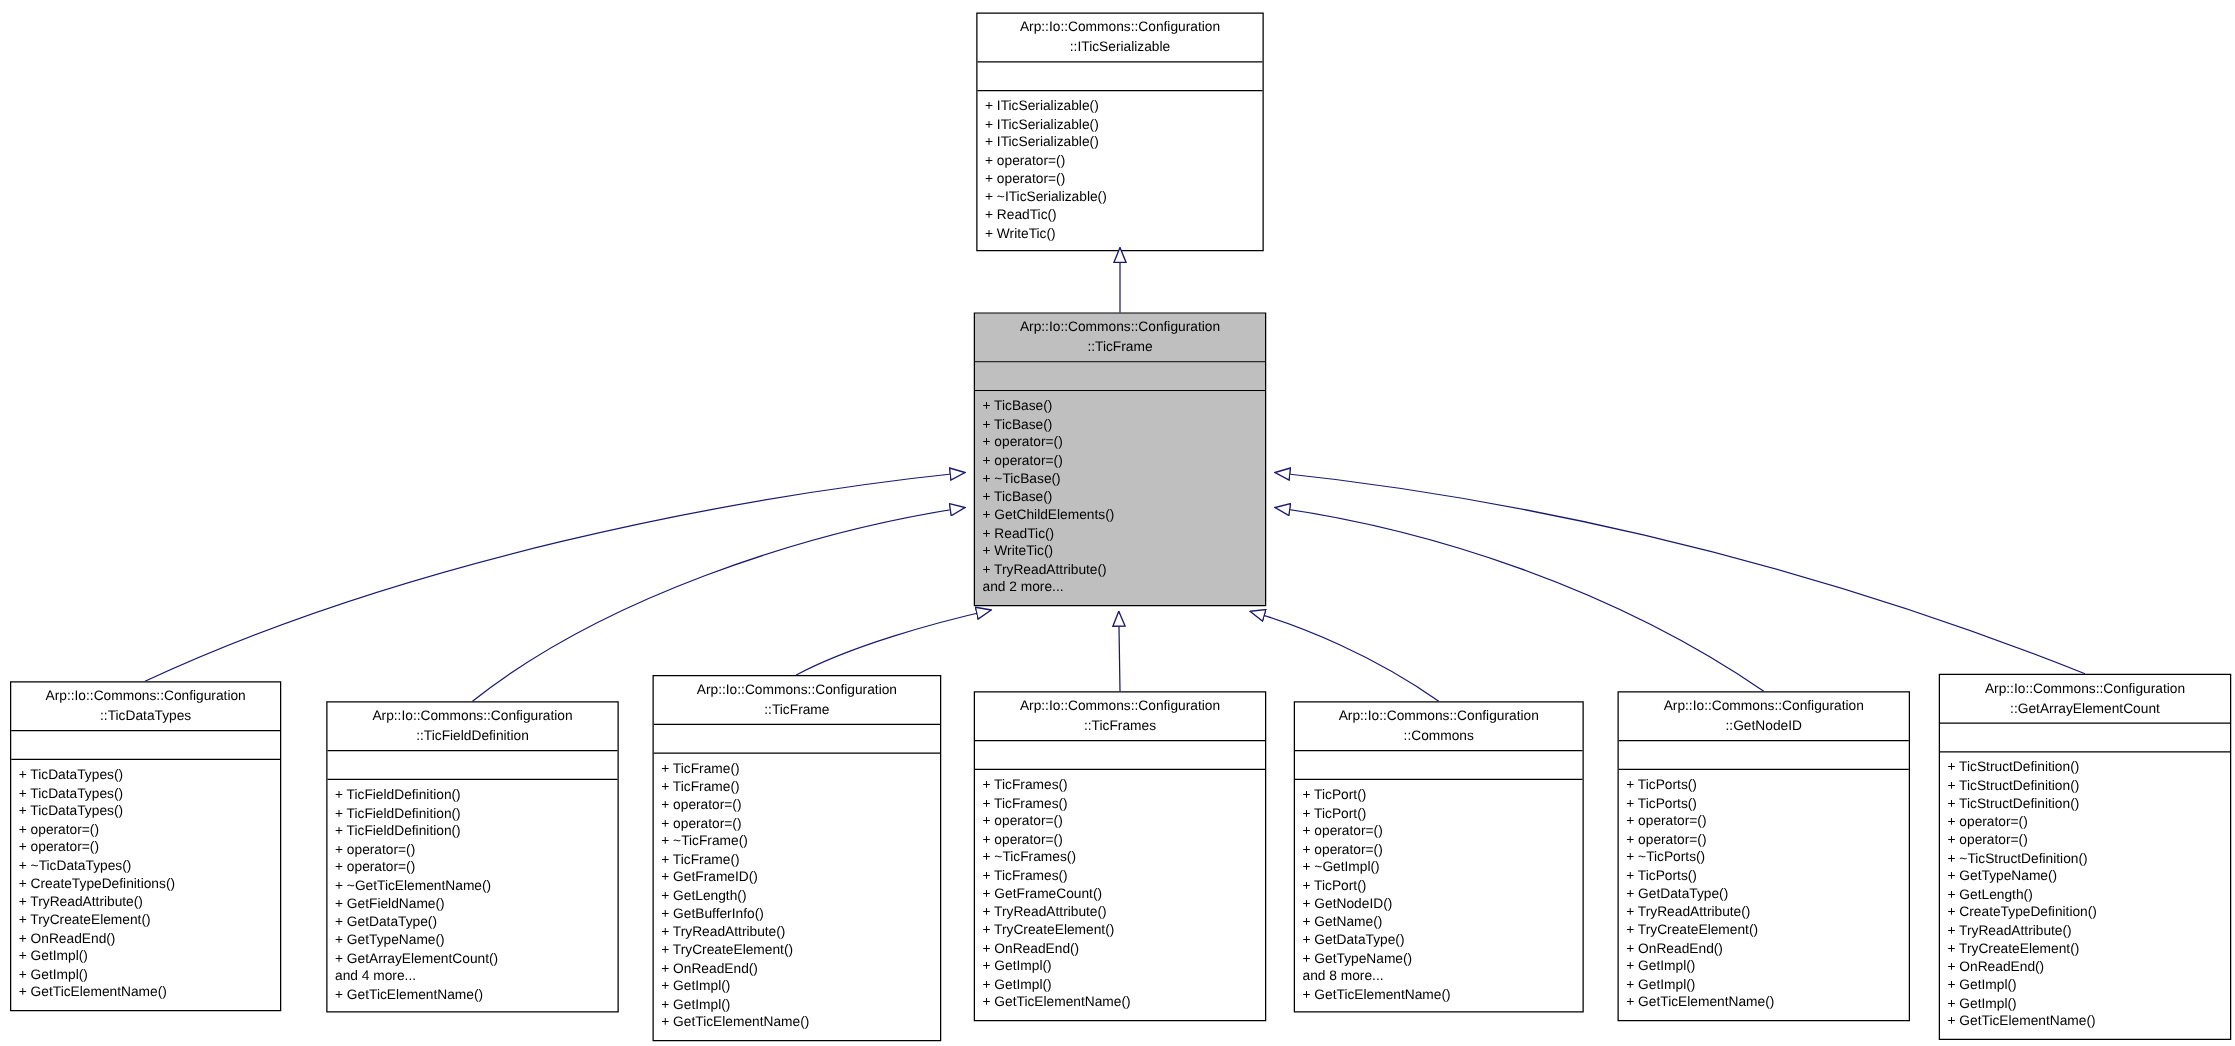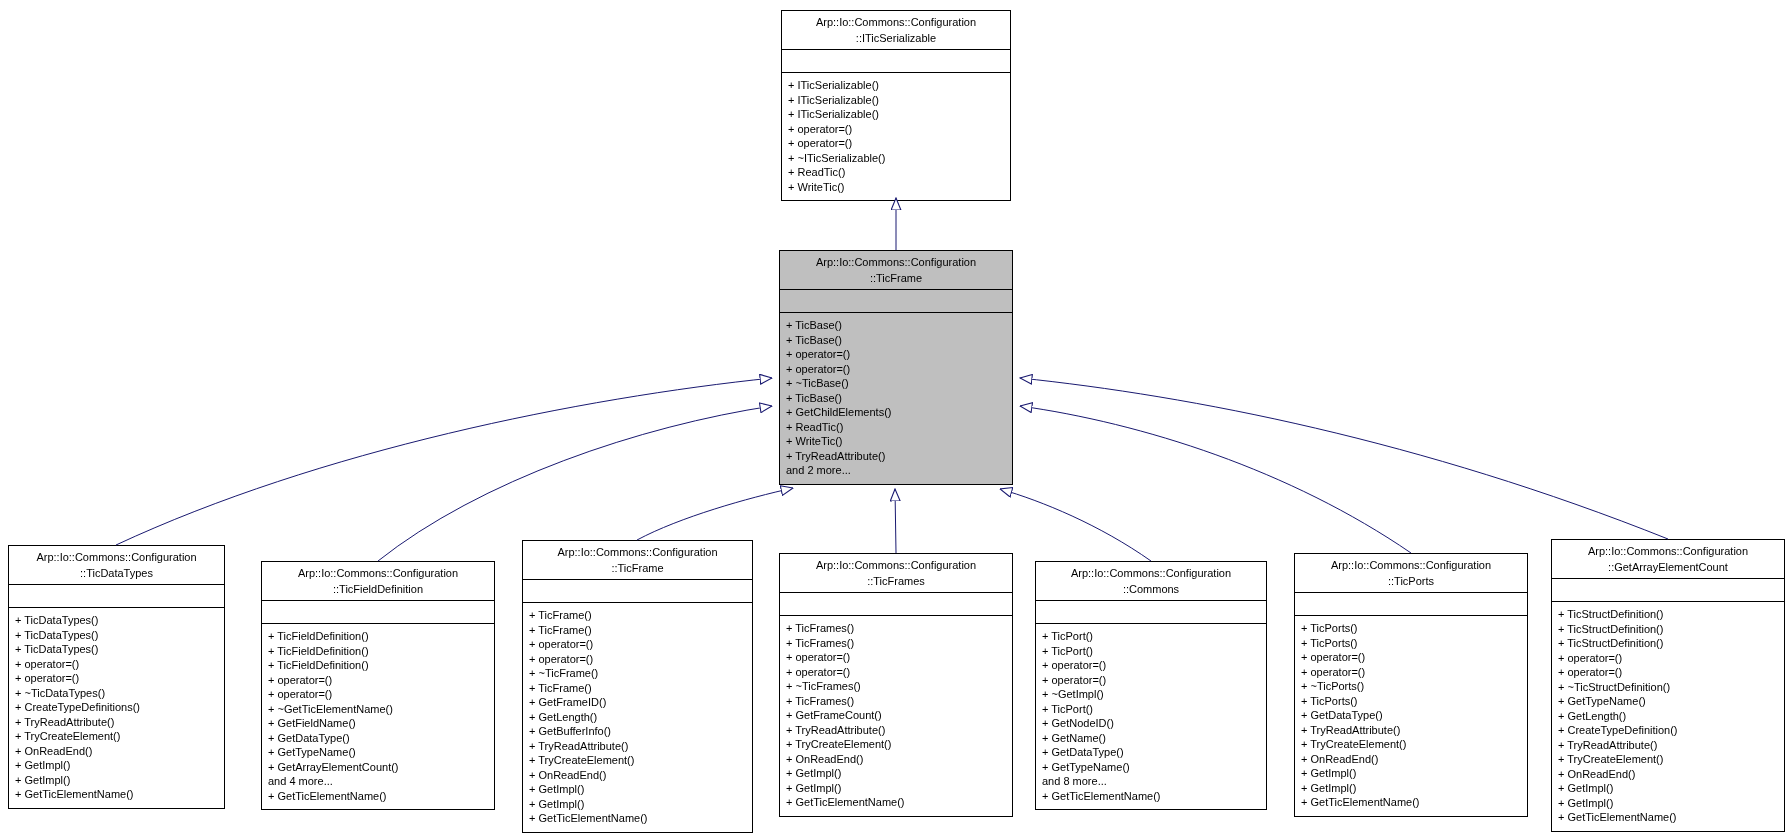--- a/index.html
+++ b/index.html
@@ -222,21 +222,21 @@
       <div class="m-line">+ GetDataType()</div>
       <div class="m-line">+ GetTypeName()</div>
       <div class="m-line">and 8 more...</div>
       <div class="m-line">+ GetTicElementName()</div>
     </div>
 </div>
 
 <div class="uml-box" style="left:1294px; top:553px; width:234px;">
   <div class="box-title">
     <div>Arp::Io::Commons::Configuration</div>
-    <div>::TicPorts</div>
+    <div>::GetNodeID</div>
   </div>
   <div class="box-attrs"></div>
   <div class="box-methods">
       <div class="m-line">+ TicPorts()</div>
       <div class="m-line">+ TicPorts()</div>
       <div class="m-line">+ operator=()</div>
       <div class="m-line">+ operator=()</div>
       <div class="m-line">+ ~TicPorts()</div>
       <div class="m-line">+ TicPorts()</div>
       <div class="m-line">+ GetDataType()</div>

